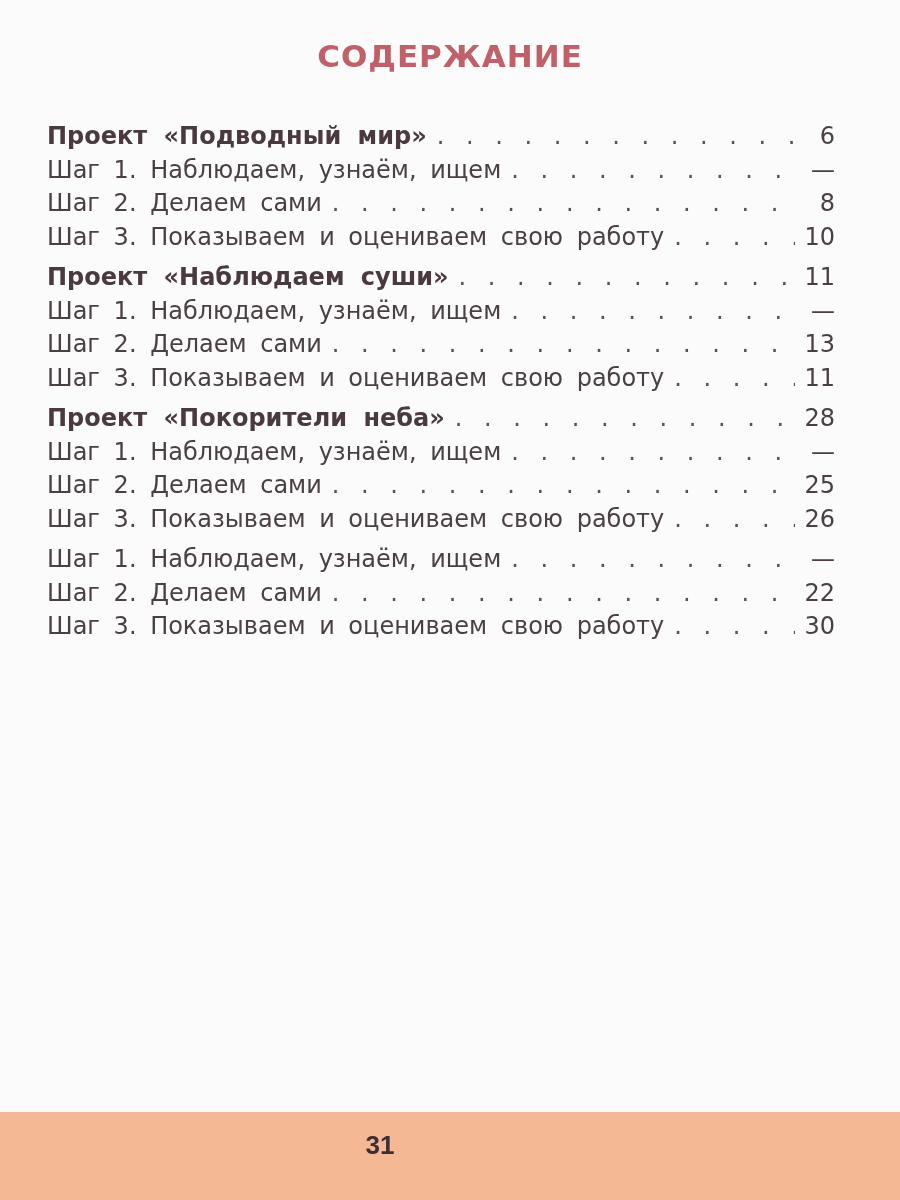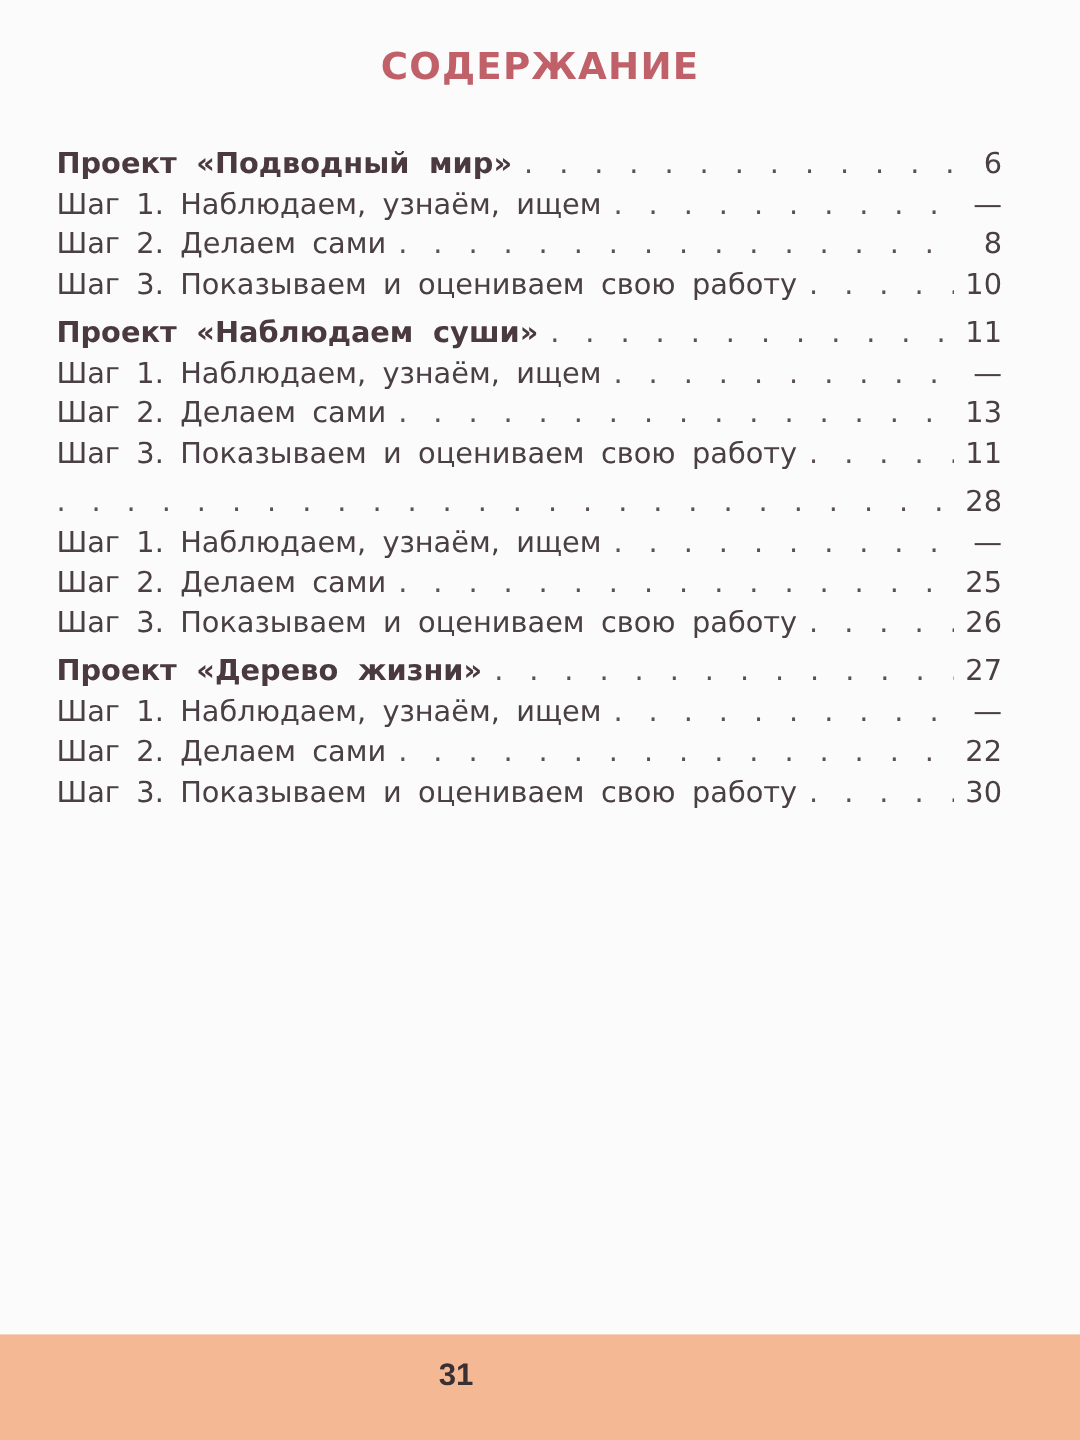--- a/index.html
+++ b/index.html
@@ -121,20 +121,21 @@
     </div>
     <div class="toc-row">
       <span class="label">Шаг 3. Показываем и оцениваем свою работу</span>
       <span class="leader"></span>
       <span class="page">11</span>
     </div>
   </div>
 
   <div class="section">
     <div class="toc-row project">
+      <span class="label">Проект «Покорители неба»</span>
       <span class="leader"></span>
       <span class="page">28</span>
     </div>
     <div class="toc-row">
       <span class="label">Шаг 1. Наблюдаем, узнаём, ищем</span>
       <span class="leader"></span>
       <span class="page">—</span>
     </div>
     <div class="toc-row">
       <span class="label">Шаг 2. Делаем сами</span>
@@ -142,25 +143,20 @@
       <span class="page">25</span>
     </div>
     <div class="toc-row">
       <span class="label">Шаг 3. Показываем и оцениваем свою работу</span>
       <span class="leader"></span>
       <span class="page">26</span>
     </div>
   </div>
 
   <div class="section">
-    <div class="toc-row project">
-      <span class="label">Проект «Дерево жизни»</span>
-      <span class="leader"></span>
-      <span class="page">27</span>
-    </div>
     <div class="toc-row">
       <span class="label">Шаг 1. Наблюдаем, узнаём, ищем</span>
       <span class="leader"></span>
       <span class="page">—</span>
     </div>
     <div class="toc-row">
       <span class="label">Шаг 2. Делаем сами</span>
       <span class="leader"></span>
       <span class="page">22</span>
     </div>

